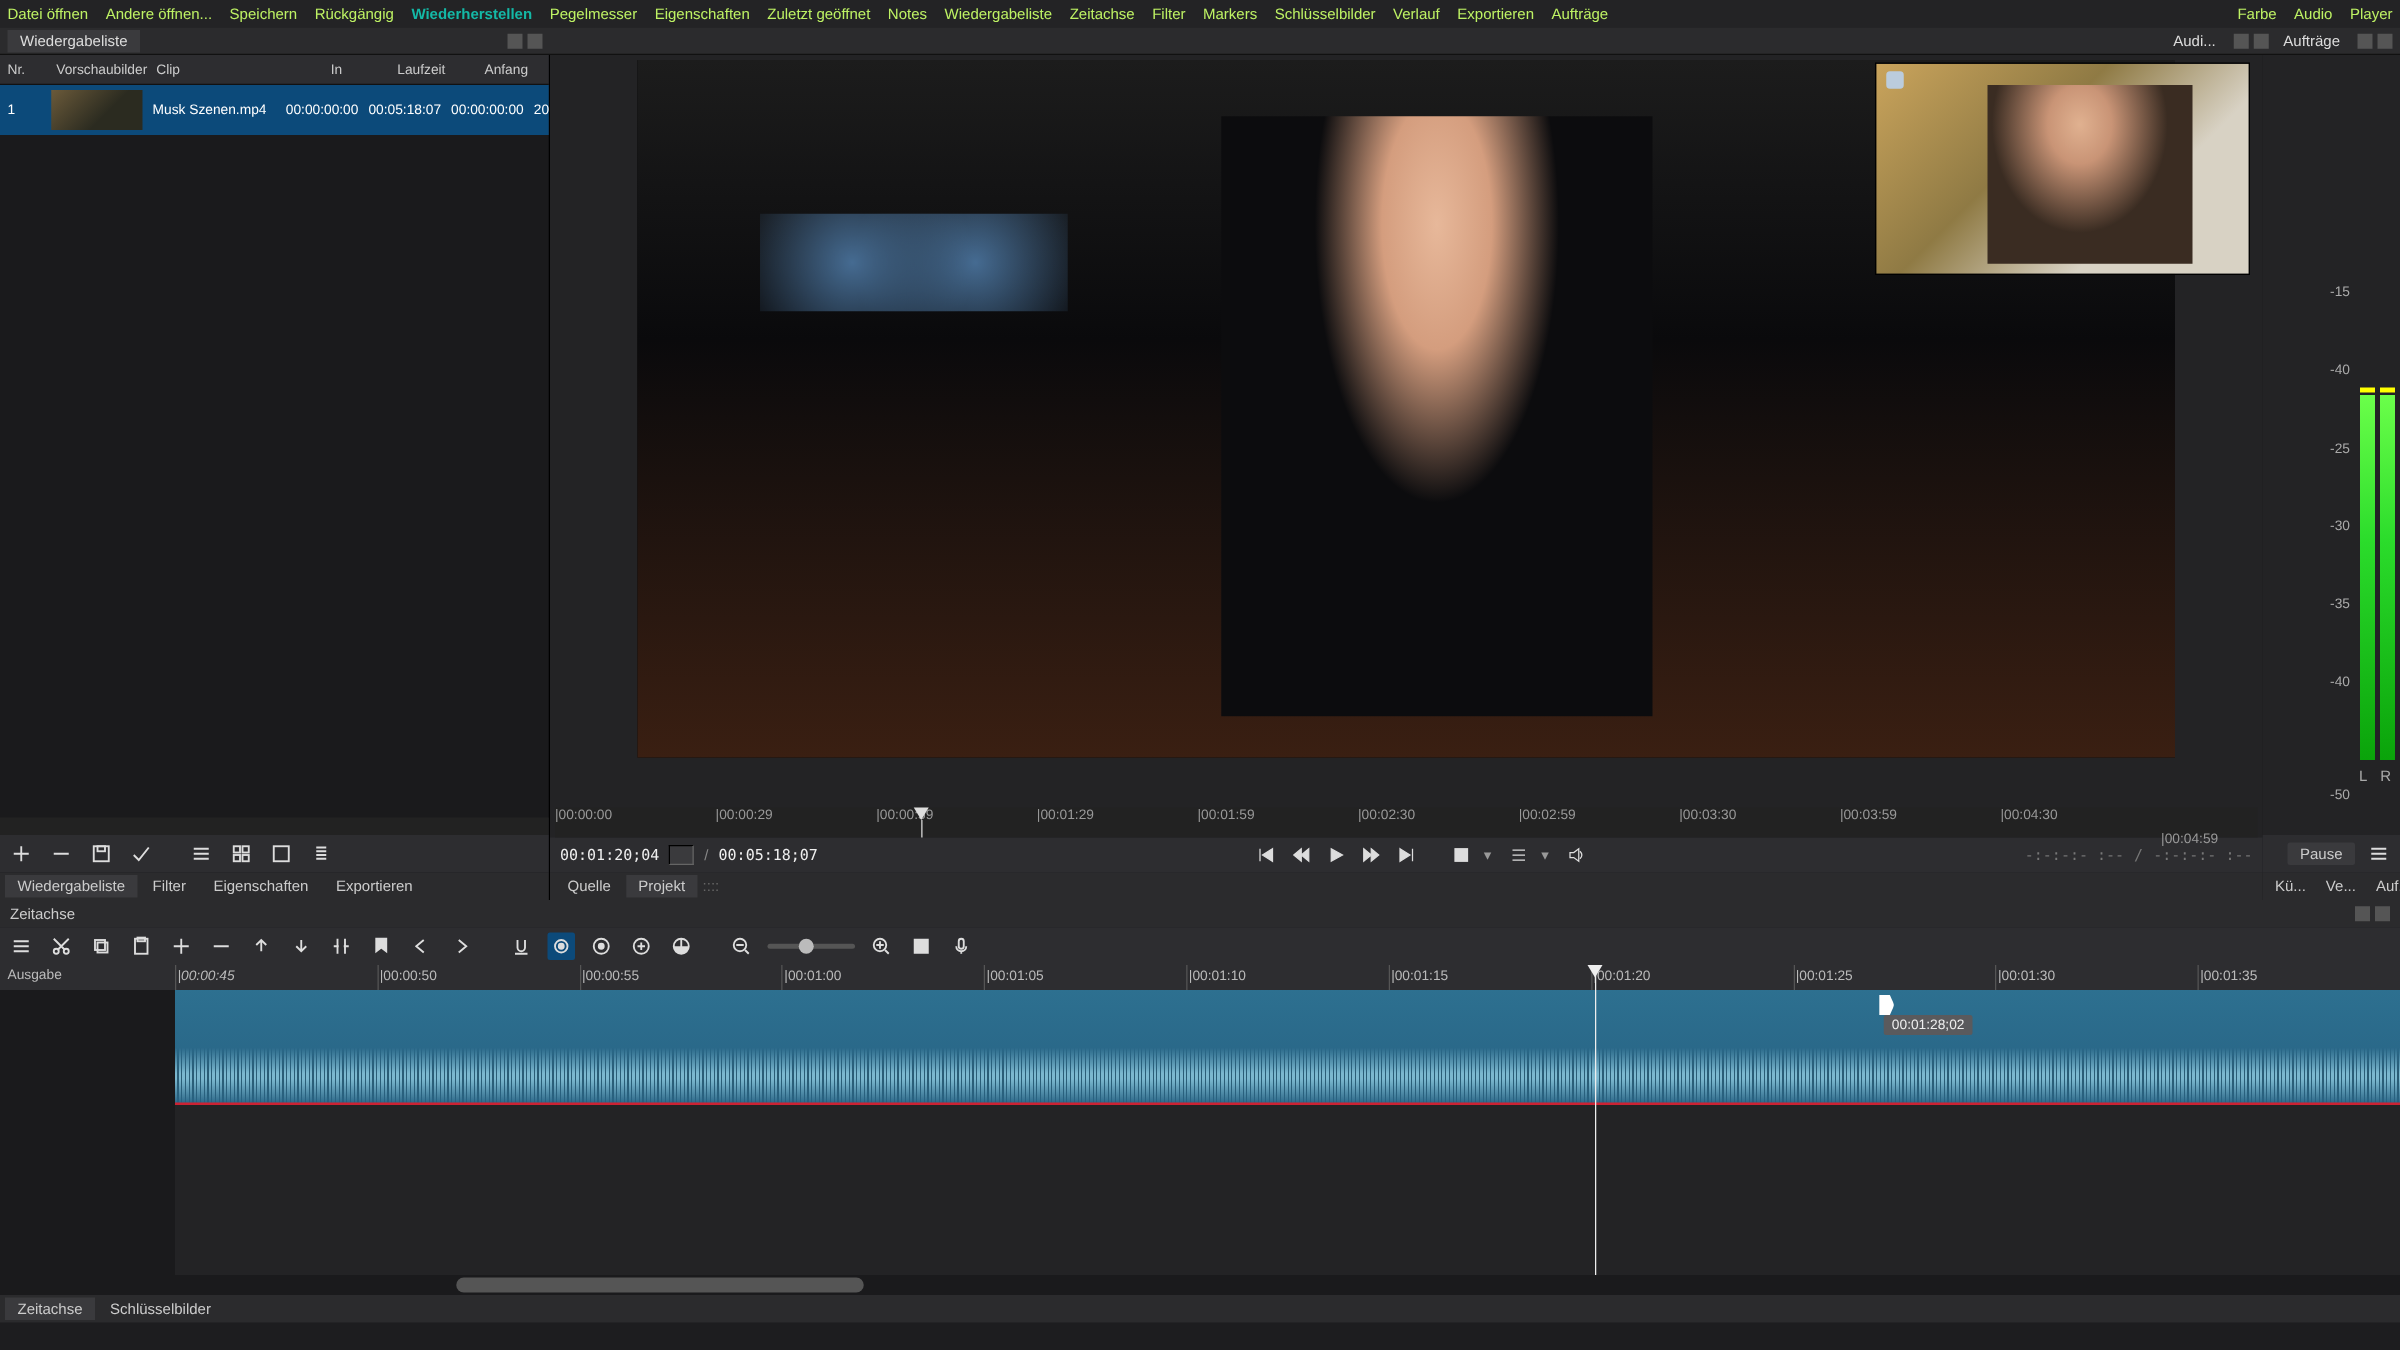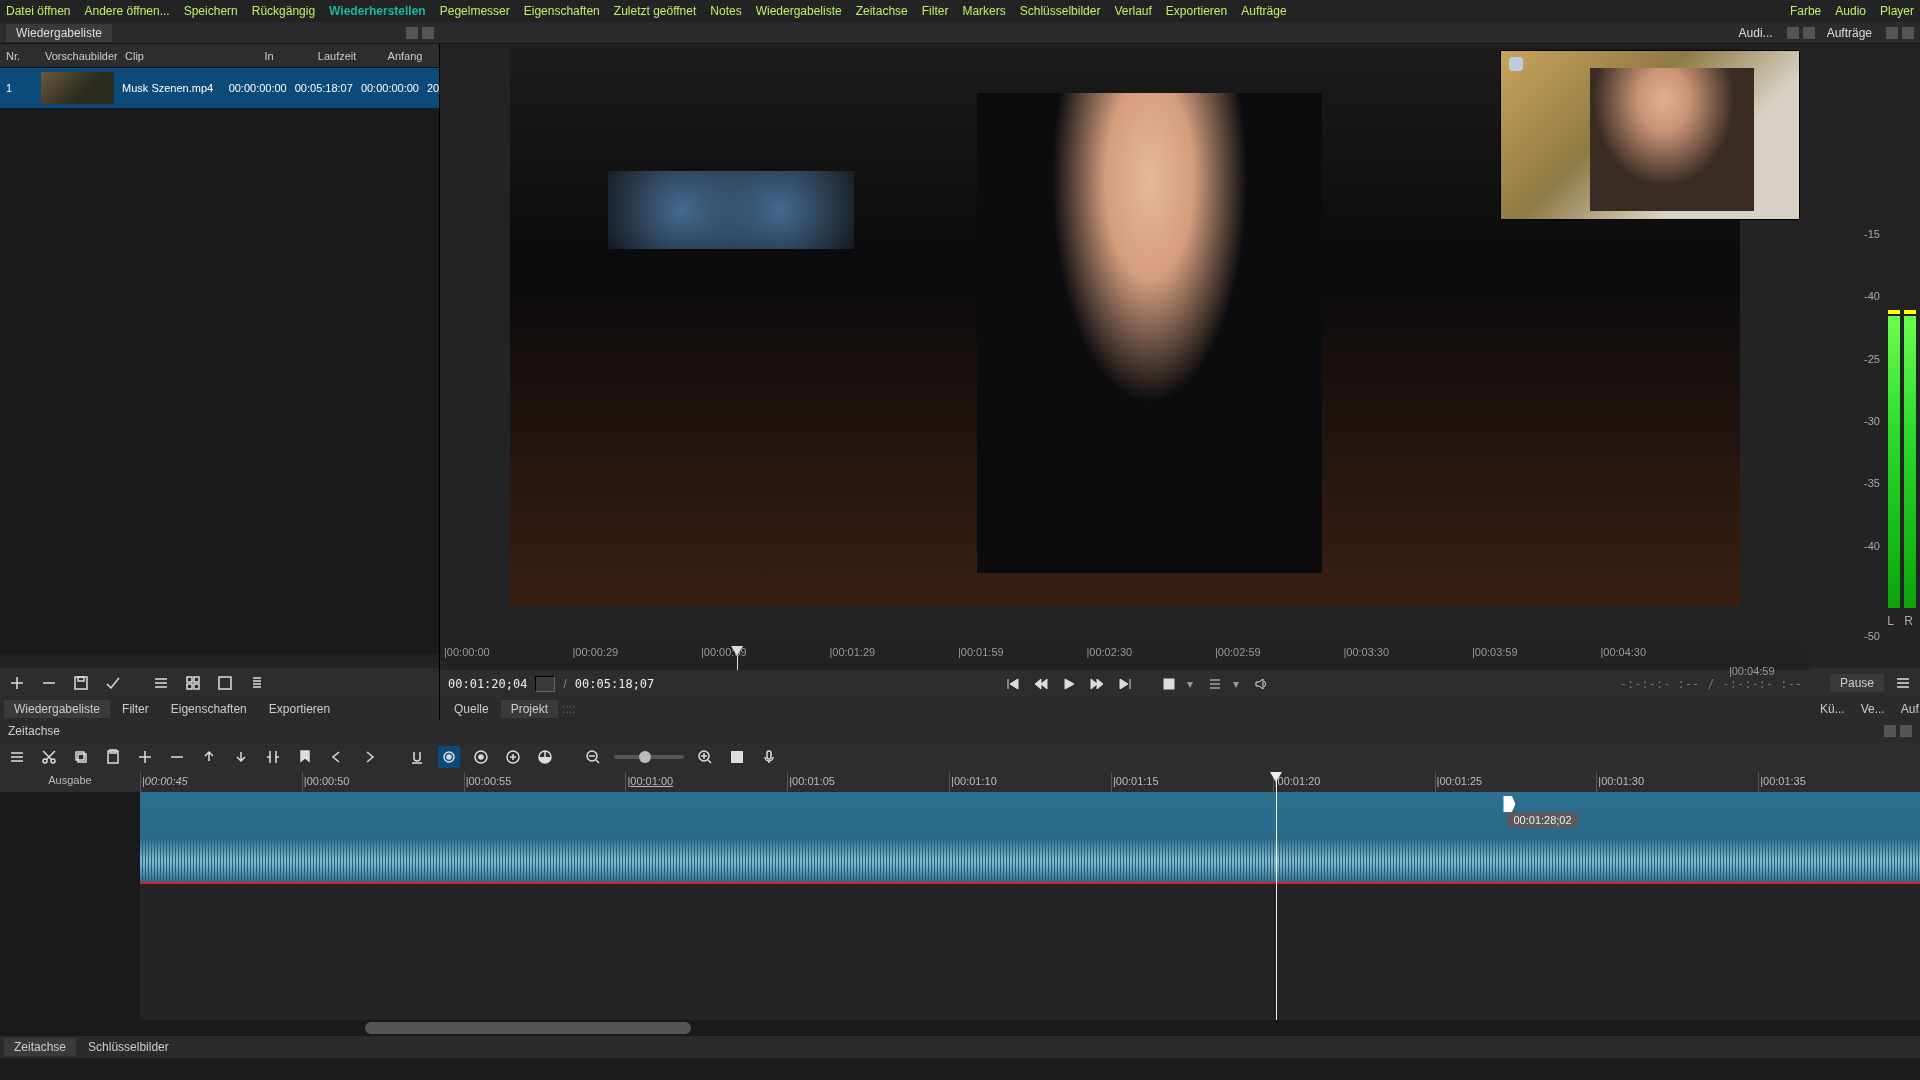--- a/index.html
+++ b/index.html
@@ -90,21 +90,21 @@
 
 
 .timeline-panel { display:flex; flex-direction:column; height:338px; background:#1f1f21; }
 .tl-title { height:22px; background:#2b2b2d; display:flex; align-items:center; padding:0 8px; }
 .tl-title .spacer{flex:1;}
 .tl-toolbar { height:30px; background:#2d2d30; display:flex; align-items:center; padding:0 6px; gap:10px; }
 .tl-toolbar .slider { width:70px; height:4px; background:#555; position:relative; border-radius:2px;}
 .tl-toolbar .slider .knob{ position:absolute; left:35%; top:-4px; width:12px; height:12px; background:#bbb; border-radius:50%;}
 .tl-toolbar .active{ background:#0c4a7a; border-radius:2px;}
 
-.tl-body { flex:1; display:flex; position:relative;text-align:center;}
+.tl-body { flex:1; display:flex; position:relative;}
 .tl-left { width:140px; background:#1a1a1c; display:flex; flex-direction:column;}
 .tl-out { height:20px; background:#2d2d30; padding:2px 6px; color:#bbb; font-size:11px;}
 .tl-trackhdr { flex:0 0 92px; background:#6b6b22; color:#eee; padding:4px 6px; font-size:11px; display:flex; flex-direction:column; gap:10px;}
 .tl-trackhdr .row{display:flex; gap:10px;}
 .tl-trackhdr .tico{width:16px;height:16px;}
 .tl-trackhdr .tico svg{width:16px;height:16px;fill:#222;stroke:#222;}
 .tl-right { flex:1; position:relative; }
 .tl-ruler { height:20px; background:#2d2d30; position:relative; }
 .tl-ruler .rt { position:absolute; top:3px; color:#bbb; font-size:11px;}
 .tl-ruler .rl { position:absolute; top:0; bottom:0; width:1px; background:#555;}
@@ -515,21 +515,21 @@
     </div>
     <div class="tl-right" id="tl-right">
       <div class="tl-ruler" id="tl-ruler">
           <div class="rl" style="left: 0%;"></div>
           <span class="rt" style="left: calc(0% + 2px); font-style: italic;">|00:00:45</span>
           <div class="rl" style="left: 9.09091%;"></div>
           <span class="rt" style="left: calc(9.09091% + 2px);">|00:00:50</span>
           <div class="rl" style="left: 18.1818%;"></div>
           <span class="rt" style="left: calc(18.1818% + 2px);">|00:00:55</span>
           <div class="rl" style="left: 27.2727%;"></div>
-          <span class="rt" style="left: calc(27.2727% + 2px); text-decoration: underline;">|00:01:00</span>
+          <span class="rt" style="left: calc(27.2727% + 2px);">|00:01:00</span>
           <div class="rl" style="left: 36.3636%;"></div>
           <span class="rt" style="left: calc(36.3636% + 2px);">|00:01:05</span>
           <div class="rl" style="left: 45.4545%;"></div>
           <span class="rt" style="left: calc(45.4545% + 2px);">|00:01:10</span>
           <div class="rl" style="left: 54.5455%;"></div>
           <span class="rt" style="left: calc(54.5455% + 2px);">|00:01:15</span>
           <div class="rl" style="left: 63.6364%;"></div>
           <span class="rt" style="left: calc(63.6364% + 2px);">|00:01:20</span>
           <div class="rl" style="left: 72.7273%;"></div>
           <span class="rt" style="left: calc(72.7273% + 2px);">|00:01:25</span>

